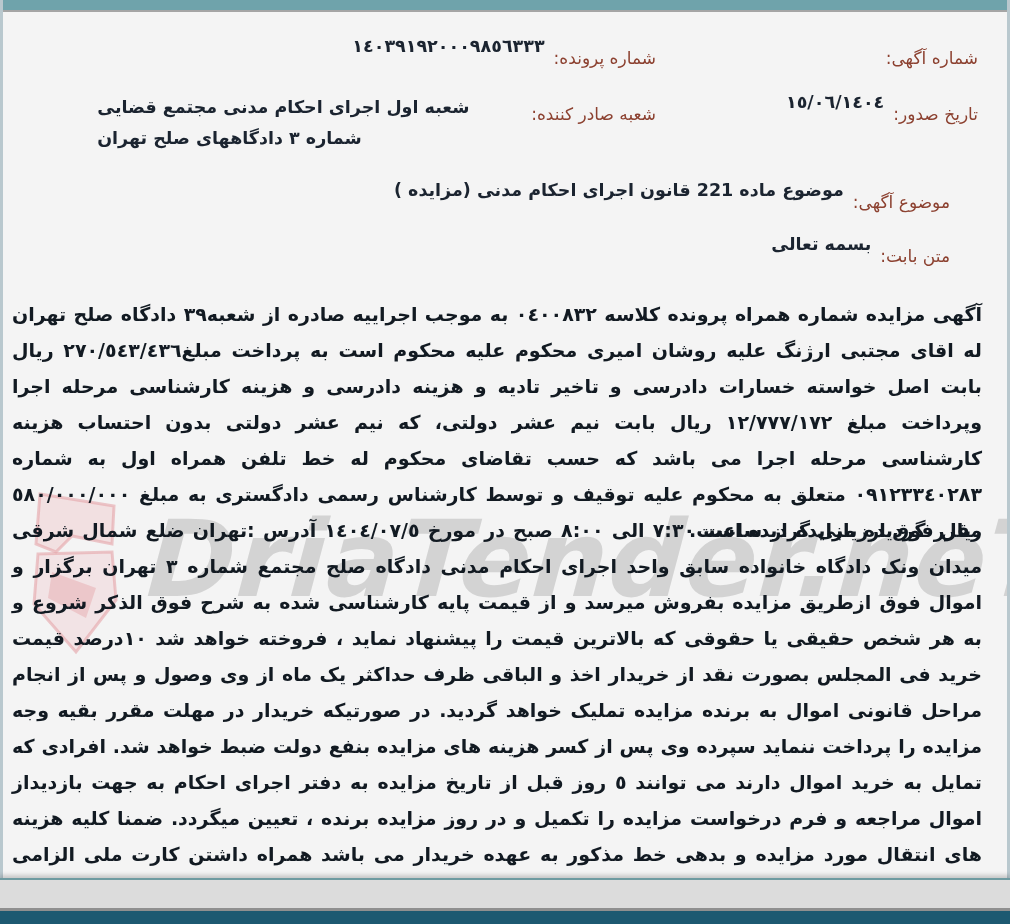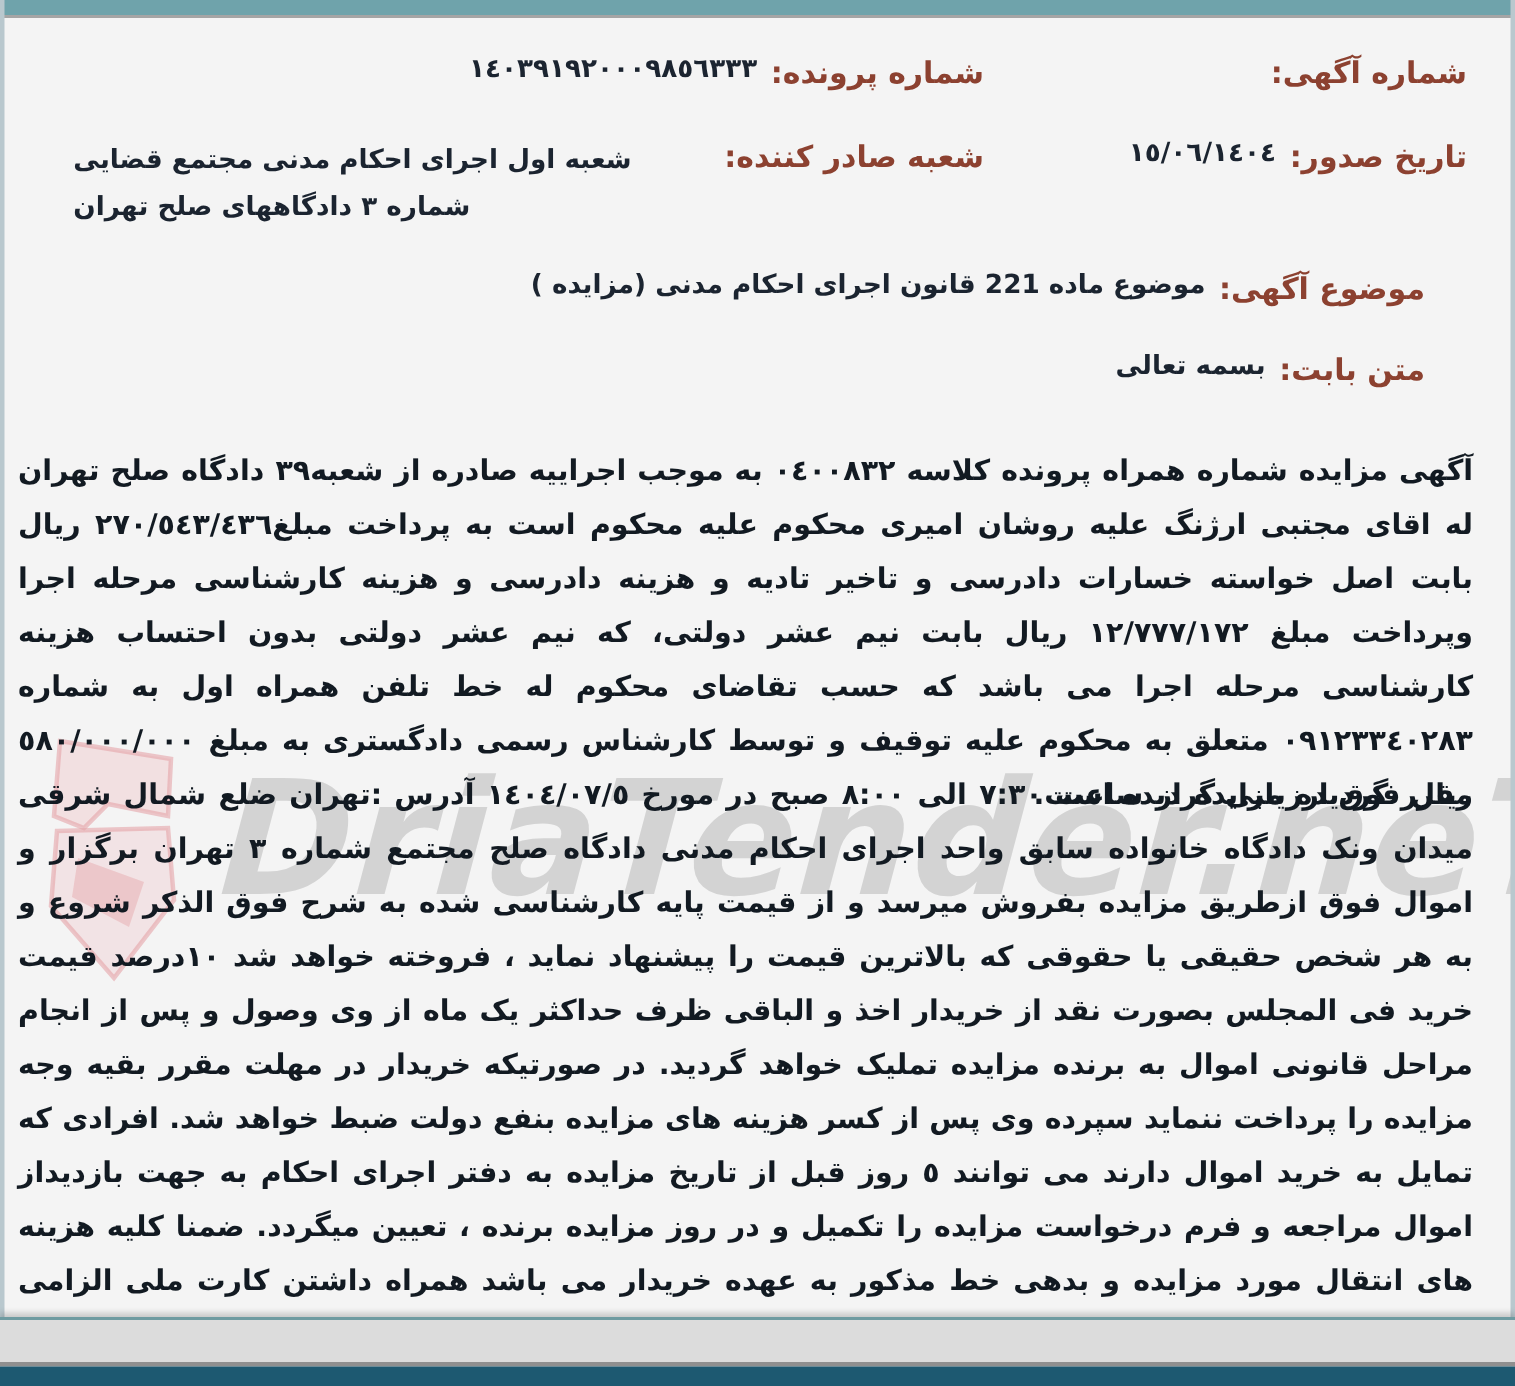--- a/index.html
+++ b/index.html
@@ -22,21 +22,21 @@
   .wm-logo{position:absolute;left:26px;top:492px;width:96px;height:166px;z-index:0;opacity:.55;}
   .wm-text{
     position:absolute;left:148px;top:498px;z-index:0;
     font-family:"DejaVu Sans",sans-serif;font-weight:bold;font-style:italic;
     font-size:106px;letter-spacing:1px;color:#7d7d7d;opacity:.27;
     direction:ltr;white-space:nowrap;transform:skewX(-4deg);
   }
 
   
   .hcell{position:absolute;display:flex;align-items:flex-start;gap:9px;z-index:2;}
-  .hlabel{font-size:20px;font-weight:bold;color:#8c4130;white-space:nowrap;}
+  .hlabel{font-size:17px;font-weight:normal;color:#8c4130;white-space:nowrap;margin-top:12px;}
   .hvalue{font-size:17.5px;font-weight:bold;color:#1b2430;white-space:nowrap;}
   .hvalue.wrap{white-space:normal;width:425px;text-align:left;line-height:31px;}
 
   
   .para{
     position:absolute;right:28px;left:12px;z-index:2;
     font-size:19px;line-height:36px;font-weight:bold;color:#121a22;
     text-align:justify;text-align-last:right;
   }
 </style>

